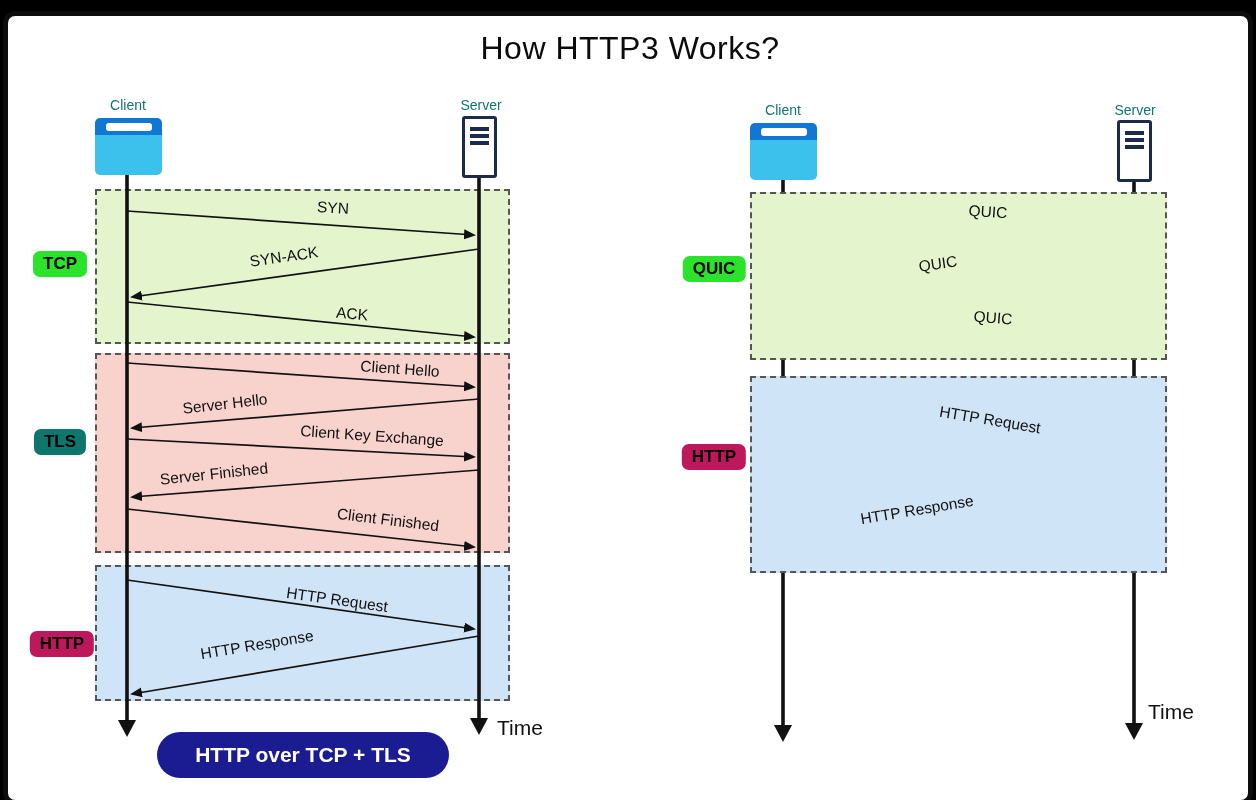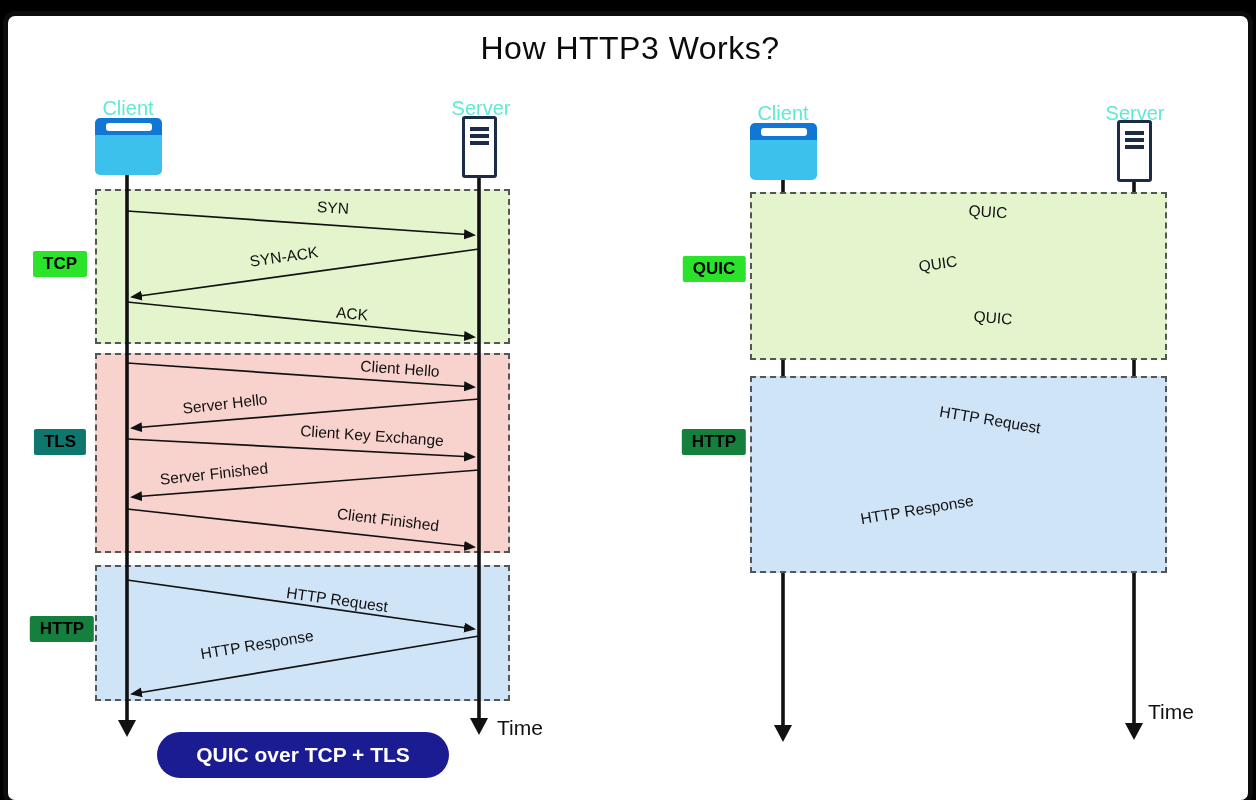--- a/index.html
+++ b/index.html
@@ -2,30 +2,30 @@
 <html><head>
 <meta charset="utf-8">
 <style>
   html,body{margin:0;padding:0;width:1256px;height:800px;background:#000;overflow:hidden;
     font-family:"Liberation Sans", sans-serif;}
   .canvas{position:absolute;left:0;top:8px;width:1256px;height:800px;text-decoration:underline;}
   .frame{position:absolute;left:3px;top:3px;right:3px;bottom:3px;background:#fff;
     border:5px solid #0d0d0d;border-radius:12px;}
   .title{position:absolute;left:630px;top:22px;transform:translateX(-50%);
     font-size:32px;font-weight:500;color:#0b0b0b;white-space:nowrap;letter-spacing:.5px;}
-  .actor-label{position:absolute;transform:translateX(-50%);font-size:20px;color:#5eead4;white-space:nowrap;}
+  .actor-label{position:absolute;transform:translateX(-50%);font-size:14px;color:#0f766e;white-space:nowrap;}
   .phase-box{position:absolute;border:2px dashed #555;box-sizing:border-box;}
   .box-green{background:#e4f4cc;}
   .box-pink{background:#f8d2cd;}
   .box-blue{background:#d0e4f8;}
-  .badge{position:absolute;transform:translate(-50%,-50%);padding:3px 10px;border-radius:2px;
+  .badge{position:absolute;transform:translate(-50%,-50%);padding:3px 10px;border-radius:7px;
     font-size:17px;font-weight:bold;color:#000;white-space:nowrap;}
   .badge-green{background:#2ae32a;}
   .badge-red{background:#0f766e;}
-  .badge-blue{background:#15803d;}
+  .badge-blue{background:#be185d;margin-top:15px;}
   .msg{position:absolute;font-size:15.5px;color:#111;white-space:nowrap;}
   .time{position:absolute;font-size:21px;color:#111;white-space:nowrap;}
   .pill{position:absolute;background:#1b1b92;border-radius:23px;color:#fff;
     font-size:21px;font-weight:bold;display:flex;align-items:center;justify-content:center;white-space:nowrap;}
   .lines{position:absolute;left:0;top:0;width:1256px;height:800px;}
   
   .browser{position:absolute;width:67px;height:57px;border-radius:5px;overflow:hidden;}
   .browser .top{height:17px;background:#1177d4;display:flex;align-items:center;justify-content:center;}
   .browser .addr{width:46px;height:8px;background:#fff;border-radius:3px;}
   .browser .body{height:40px;background:#3cc1ec;}
@@ -108,21 +108,21 @@
   <div class="msg" style="left:400px;top:361px;transform:translate(-50%,-50%) rotate(4deg);">Client Hello</div>
   <div class="msg" style="left:225px;top:396px;transform:translate(-50%,-50%) rotate(-6.5deg);">Server Hello</div>
   <div class="msg" style="left:372px;top:428px;transform:translate(-50%,-50%) rotate(4deg);">Client Key Exchange</div>
   <div class="msg" style="left:214px;top:466px;transform:translate(-50%,-50%) rotate(-6deg);">Server Finished</div>
   <div class="msg" style="left:388px;top:512px;transform:translate(-50%,-50%) rotate(7deg);">Client Finished</div>
 
   <div class="msg" style="left:337px;top:592px;transform:translate(-50%,-50%) rotate(8deg);">HTTP Request</div>
   <div class="msg" style="left:257px;top:637px;transform:translate(-50%,-50%) rotate(-9.5deg);">HTTP Response</div>
 
   <div class="time" style="left:497px;top:708px;">Time</div>
-  <div class="pill" style="left:157px;top:724px;width:292px;height:46px;">QUIC over TCP + TLS</div>
+  <div class="pill" style="left:157px;top:724px;width:292px;height:46px;">HTTP over TCP + TLS</div>
 
   <div class="phase-box box-green" style="left:750px;top:184px;width:417px;height:168px;"></div>
   <div class="phase-box box-blue" style="left:750px;top:368px;width:417px;height:197px;"></div>
 
   <div class="actor-label" style="left:783px;top:94px;">Client</div>
   <div class="browser" style="left:750px;top:115px;">
     <div class="top">
       <div class="addr"></div>
     </div>
     <div class="body"></div>

